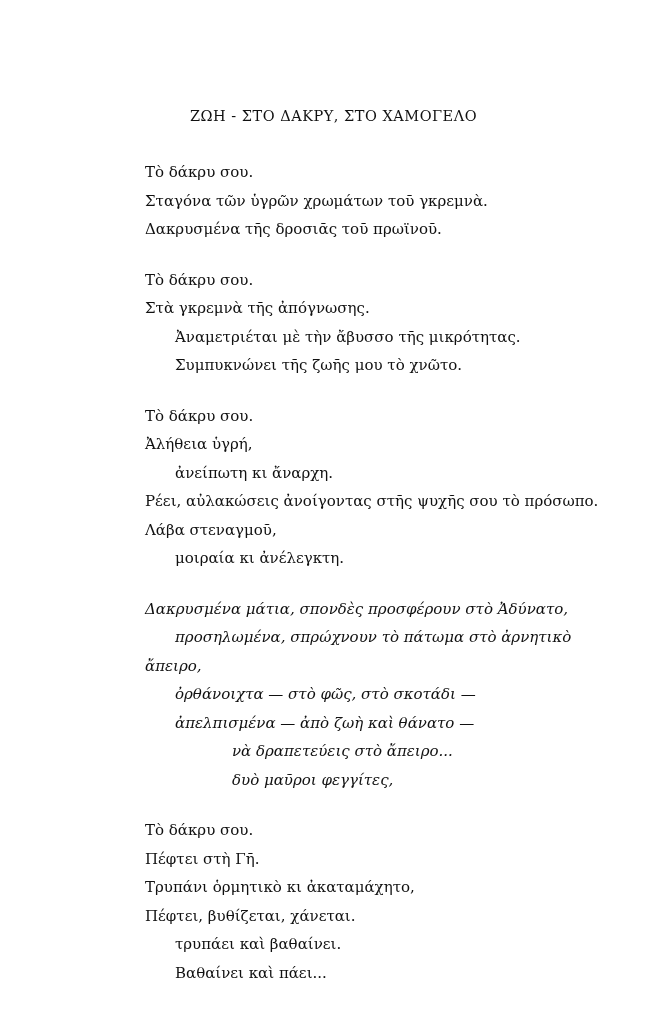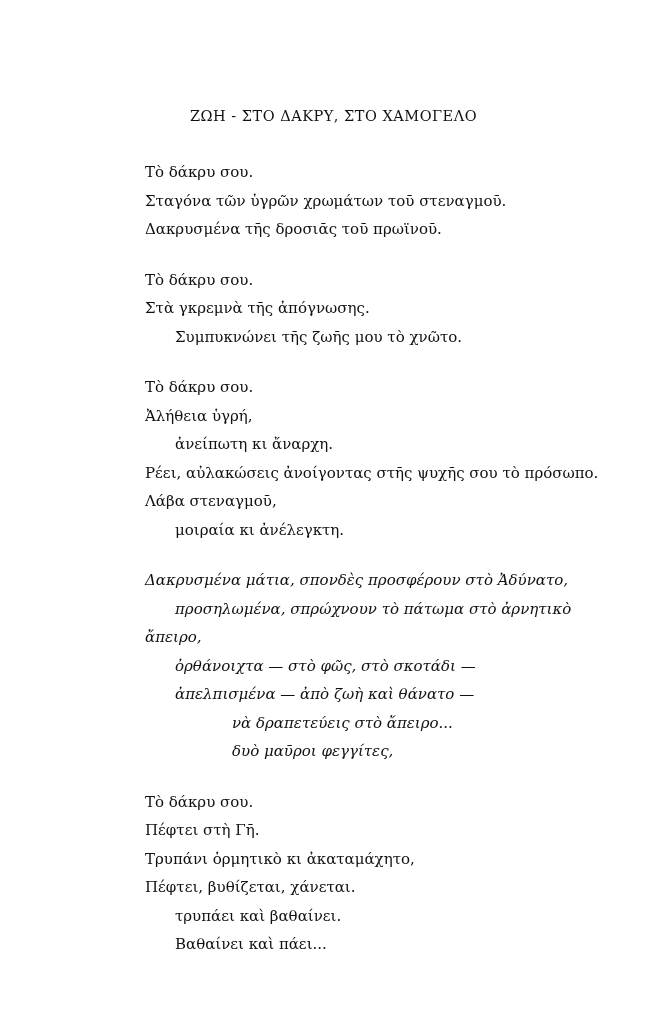--- a/index.html
+++ b/index.html
@@ -57,26 +57,27 @@
   .line.italic { font-style: italic; }
 </style>
 </head>
 <body>
 
 <div class="page">
   <h1 class="poem-title">ΖΩΗ - ΣΤΟ ΔΑΚΡΥ, ΣΤΟ ΧΑΜΟΓΕΛΟ</h1>
   <div class="poem-body">
       <div class="stanza first-stanza">
         <div class="line">Τὸ δάκρυ σου.</div>
-        <div class="line">Σταγόνα τῶν ὑγρῶν χρωμάτων τοῦ στεναγμοῦ.</div>
+        <div class="line">Σταγόνα τῶν ὑγρῶν χρωμάτων τοῦ γκρεμνὰ.</div>
         <div class="line">Δακρυσμένα τῆς δροσιᾶς τοῦ πρωϊνοῦ.</div>
       </div>
       <div class="stanza">
         <div class="line">Τὸ δάκρυ σου.</div>
         <div class="line">Στὰ γκρεμνὰ τῆς ἀπόγνωσης.</div>
+        <div class="line i1">Ἀναμετριέται μὲ τὴν ἄβυσσο τῆς μικρότητας.</div>
         <div class="line i1">Συμπυκνώνει τῆς ζωῆς μου τὸ χνῶτο.</div>
       </div>
       <div class="stanza">
         <div class="line">Τὸ δάκρυ σου.</div>
         <div class="line">Ἀλήθεια ὑγρή,</div>
         <div class="line i1">ἀνείπωτη κι ἄναρχη.</div>
         <div class="line">Ρέει, αὐλακώσεις ἀνοίγοντας στῆς ψυχῆς σου τὸ πρόσωπο.</div>
         <div class="line">Λάβα στεναγμοῦ,</div>
         <div class="line i1">μοιραία κι ἀνέλεγκτη.</div>
       </div>

